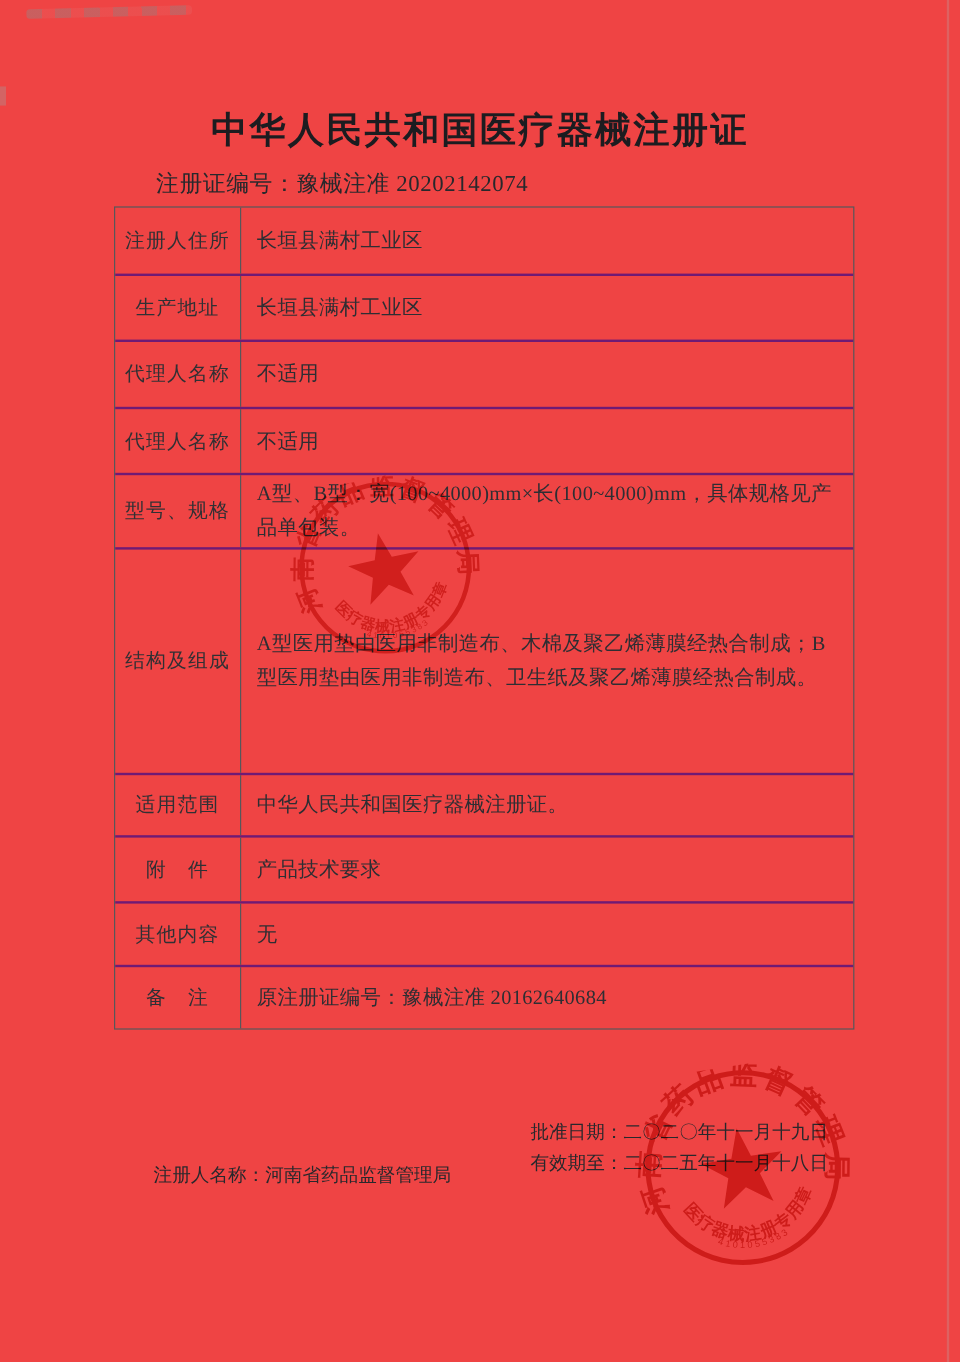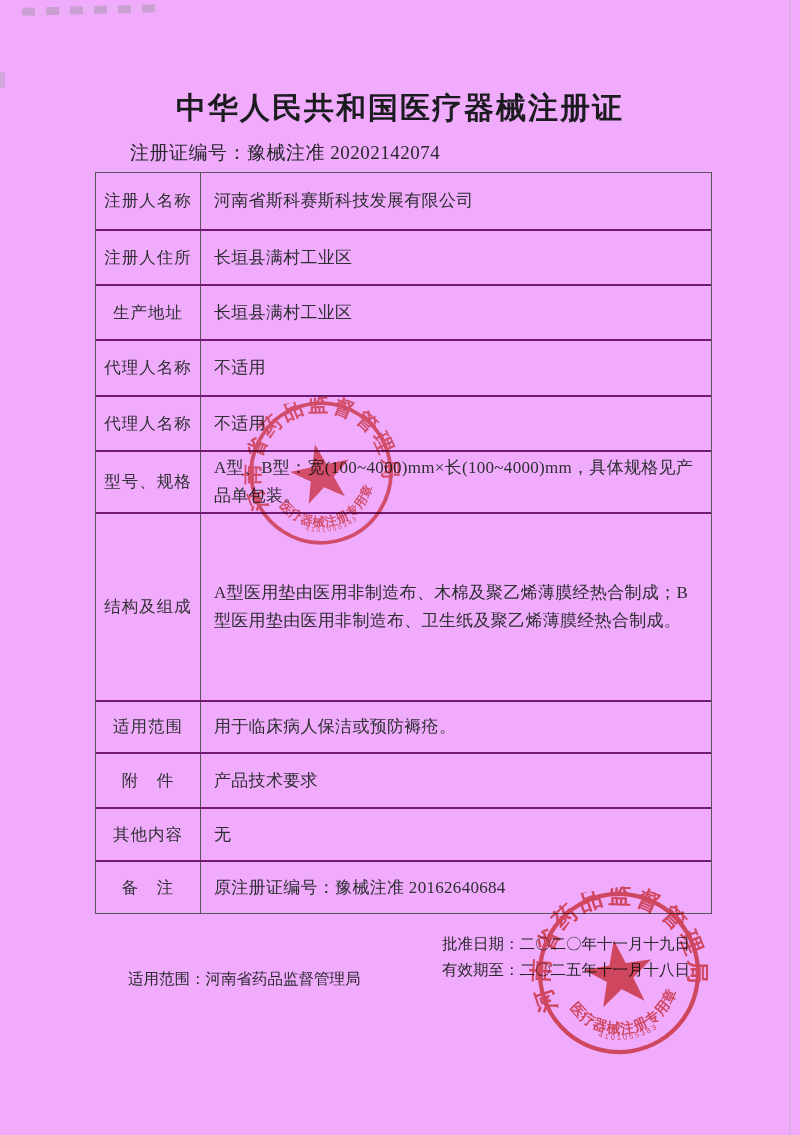--- a/index.html
+++ b/index.html
@@ -1,20 +1,20 @@
 <!DOCTYPE html>
 <html><head>
 <meta charset="utf-8">
 <style>
   * { margin:0; padding:0; box-sizing:border-box; }
   html,body { background:#ffffff; }
   body { width:800px; height:1135px; position:relative;
          font-family:"Liberation Serif","DejaVu Serif",serif; color:#2b2b2f; }
 
-  .page { position:absolute; inset:0; width:800px; height:1135px; background:#f0abfc; overflow:hidden; }
+  .page { position:absolute; inset:0; width:800px; height:1135px; background:#ef4444; overflow:hidden; }
 
   
   .artifact-top { position:absolute; left:22px; top:6px; width:138px; height:8px;
     background:repeating-linear-gradient(90deg, rgba(140,140,140,.38) 0 13px, rgba(200,200,200,.08) 13px 24px);
     transform:rotate(-1.5deg); border-radius:3px; }
   .artifact-left { position:absolute; left:0; top:72px; width:5px; height:16px; background:rgba(160,160,160,.35); }
   .artifact-right { position:absolute; left:789px; top:0; width:2px; height:1135px; background:rgba(175,175,175,.28); }
 
   .title { position:absolute; top:88px; left:0; width:800px; text-align:center;
     font-size:30px; font-weight:bold; letter-spacing:2px; color:#1c1c20; }
@@ -57,24 +57,20 @@
   <div class="artifact-left"></div>
   <div class="artifact-right"></div>
 
   <div class="title">中华人民共和国医疗器械注册证</div>
 
   <div class="certline">
     <span>注册证编号：</span><span>豫械注准 20202142074</span>
   </div>
 
   <div class="table">
-    <div class="row r0">
-      <div class="lbl">注册人名称</div>
-      <div class="val">河南省斯科赛斯科技发展有限公司</div>
-    </div>
     <div class="row r1">
       <div class="lbl">注册人住所</div>
       <div class="val">长垣县满村工业区</div>
     </div>
     <div class="row r2">
       <div class="lbl">生产地址</div>
       <div class="val">长垣县满村工业区</div>
     </div>
     <div class="row r3">
       <div class="lbl">代理人名称</div>
@@ -87,38 +83,38 @@
     <div class="row r6">
       <div class="lbl">型号、规格</div>
       <div class="val">A型、B型：宽(100~4000)mm×长(100~4000)mm，具体规格见产品单包装。</div>
     </div>
     <div class="row r7">
       <div class="lbl">结构及组成</div>
       <div class="val">A型医用垫由医用非制造布、木棉及聚乙烯薄膜经热合制成；B型医用垫由医用非制造布、卫生纸及聚乙烯薄膜经热合制成。</div>
     </div>
     <div class="row r8">
       <div class="lbl">适用范围</div>
-      <div class="val">用于临床病人保洁或预防褥疮。</div>
+      <div class="val">中华人民共和国医疗器械注册证。</div>
     </div>
     <div class="row r9">
       <div class="lbl">附　件</div>
       <div class="val">产品技术要求</div>
     </div>
     <div class="row r10">
       <div class="lbl">其他内容</div>
       <div class="val">无</div>
     </div>
     <div class="row r11">
       <div class="lbl">备　注</div>
       <div class="val">原注册证编号：豫械注准 20162640684</div>
     </div>
   </div>
 
   <div class="foot-left">
-    <span>适用范围：</span><span>河南省药品监督管理局</span>
+    <span>注册人名称：</span><span>河南省药品监督管理局</span>
   </div>
 
   <div class="foot-right">
     <div>
       <span>批准日期：</span><span>二〇二〇年十一月十九日</span>
     </div>
     <div>
       <span>有效期至：</span><span>二〇二五年十一月十八日</span>
     </div>
   </div>

